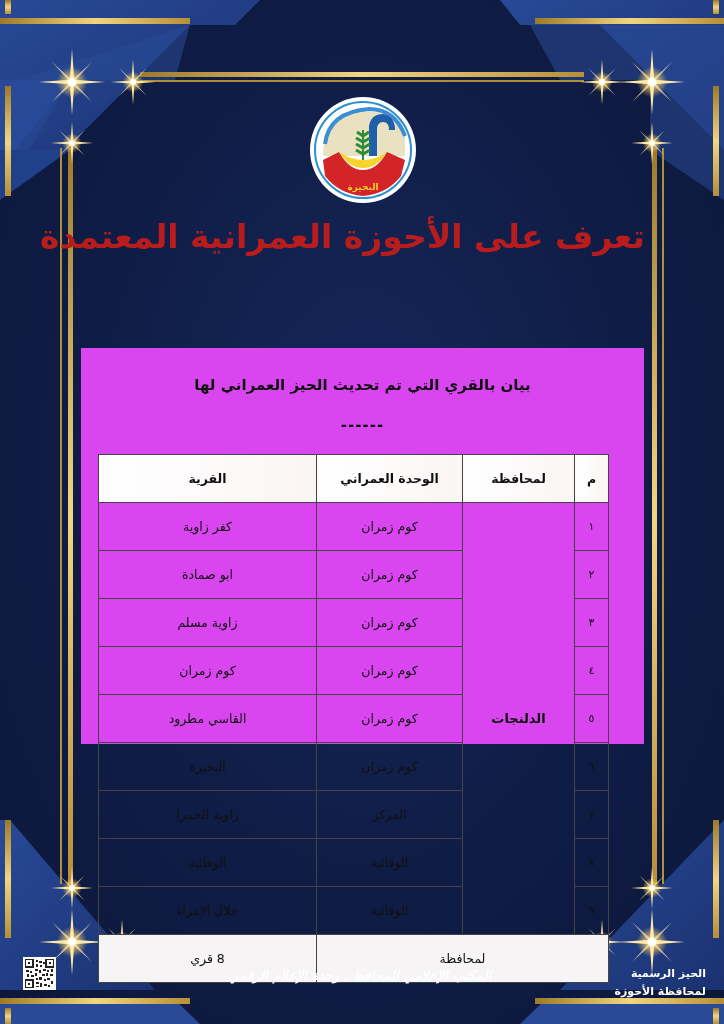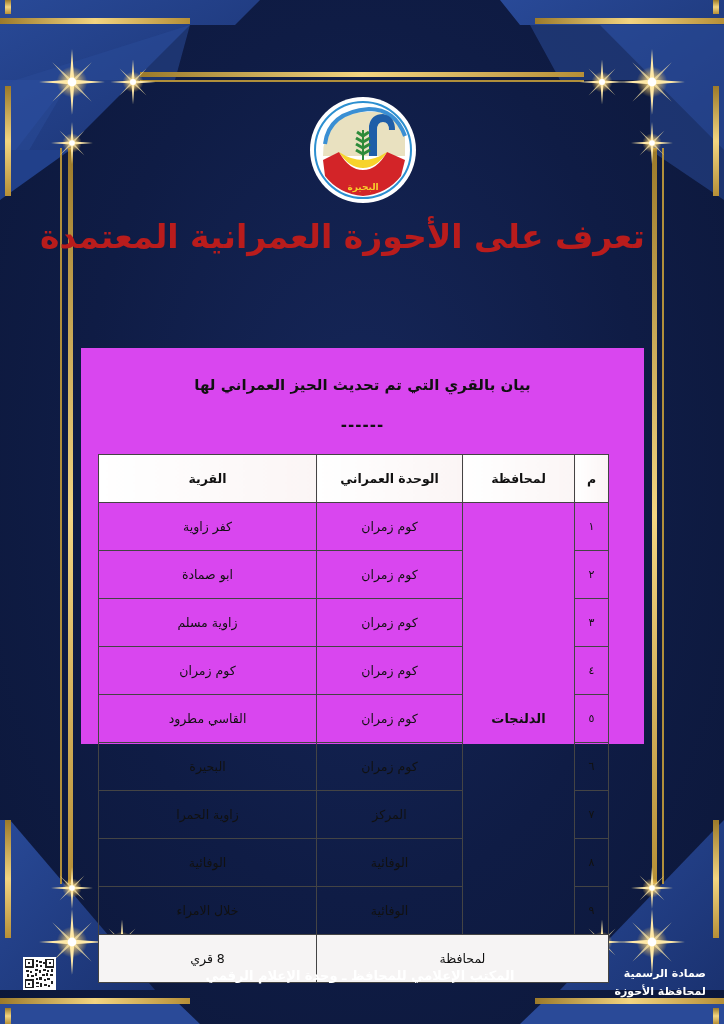--- a/index.html
+++ b/index.html
@@ -49,21 +49,21 @@
   table.villages th { height: 33px; font-weight: bold; background: linear-gradient(90deg,#ffffff,#fbf5f5); }
   table.villages td.num { width: 34px; font-size: 11px; }
   table.villages td.markaz { width: 112px; font-weight: bold; font-size: 13px; }
   table.villages td.unit { width: 146px; }
   table.villages tr.total td { height: 32px; background: #f6f4f4; }
   table.villages tr.total td.total-label { font-weight: normal; }
 
   .footer-center {
     position: absolute; left: 180px; width: 360px; top: 968px;
     text-align: center; direction: rtl; color: #ffffff;
-    font-size: 13px; font-weight: bold; font-family: "DejaVu Sans", sans-serif;
+    font-size: 13px; font-weight: bold; font-family: "DejaVu Sans", sans-serif; font-style: italic;
   }
   .footer-right {
     position: absolute; right: 18px; top: 965px; width: 120px;
     text-align: right; direction: rtl; color: #ffffff;
     font-size: 11px; line-height: 18px; font-weight: bold;
     font-family: "DejaVu Sans", sans-serif;
   }
   .qr {
     position: absolute; left: 23px; top: 957px; width: 33px; height: 33px;
     background: #fff; padding: 2px;
@@ -248,15 +248,15 @@
     <rect x="24" y="3" width="2" height="2" fill="#222"></rect>
     <rect x="0" y="21" width="8" height="8" fill="none" stroke="#222" stroke-width="2"></rect>
     <rect x="3" y="24" width="2" height="2" fill="#222"></rect>
     <path d="M11 1h2v2h-2zM14 2h3v2h-3zM11 5h2v3h-2zM15 6h2v2h-2zM18 3h2v2h-2zM10 10h3v2h-3zM14 11h2v3h-2zM18 10h3v2h-3zM22 11h2v2h-2zM26 10h2v3h-2zM1 11h3v2H1zM5 12h2v2H5zM2 15h2v3H2zM6 16h3v2H6zM10 14h2v3h-2zM17 15h3v2h-3zM21 14h2v3h-2zM25 15h3v2h-3zM11 19h2v2h-2zM14 18h3v3h-3zM19 20h2v2h-2zM22 19h3v2h-3zM26 22h2v3h-2zM11 23h3v2h-3zM15 24h2v4h-2zM19 25h3v2h-3zM23 26h2v2h-2zM11 27h3v1h-3z" fill="#222"></path>
   </svg>
 </div>
 
 <div class="footer-center">المكتب الإعلامي للمحافظ ـ وحدة الإعلام الرقمي</div>
 
 <div class="footer-right">
-  <div>صمادة الرسمية</div>
+  <div>الحيز الرسمية</div>
   <div>لمحافظة الأحوزة</div>
 </div>
 
 </body></html>

